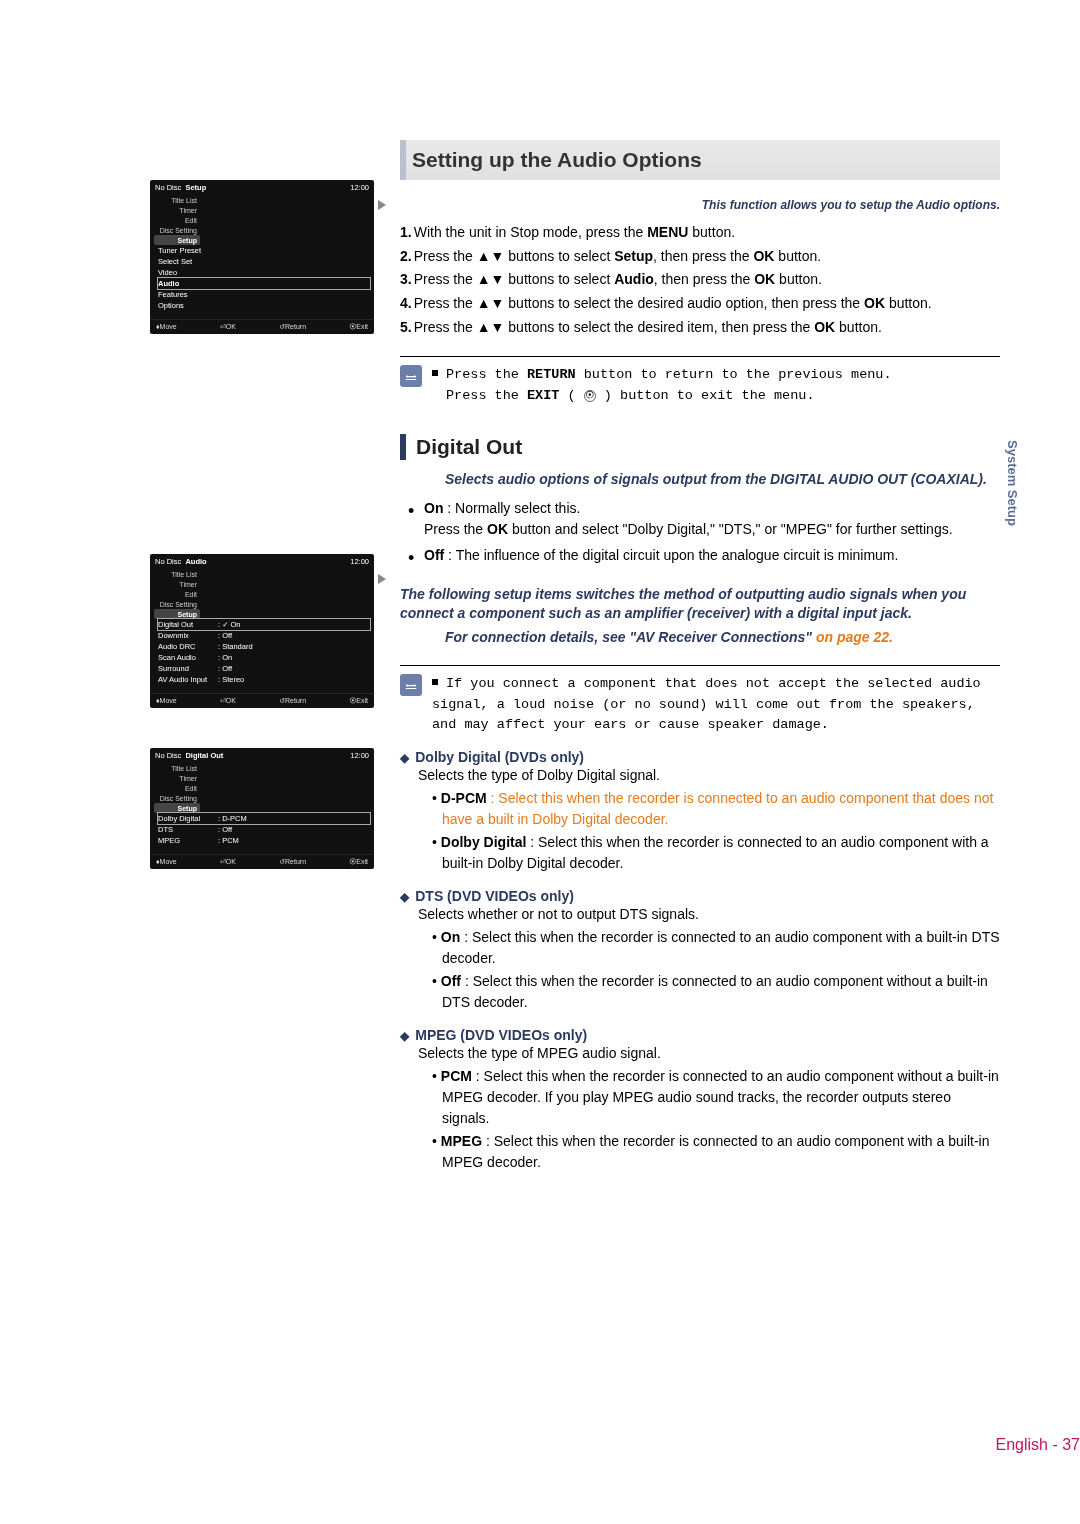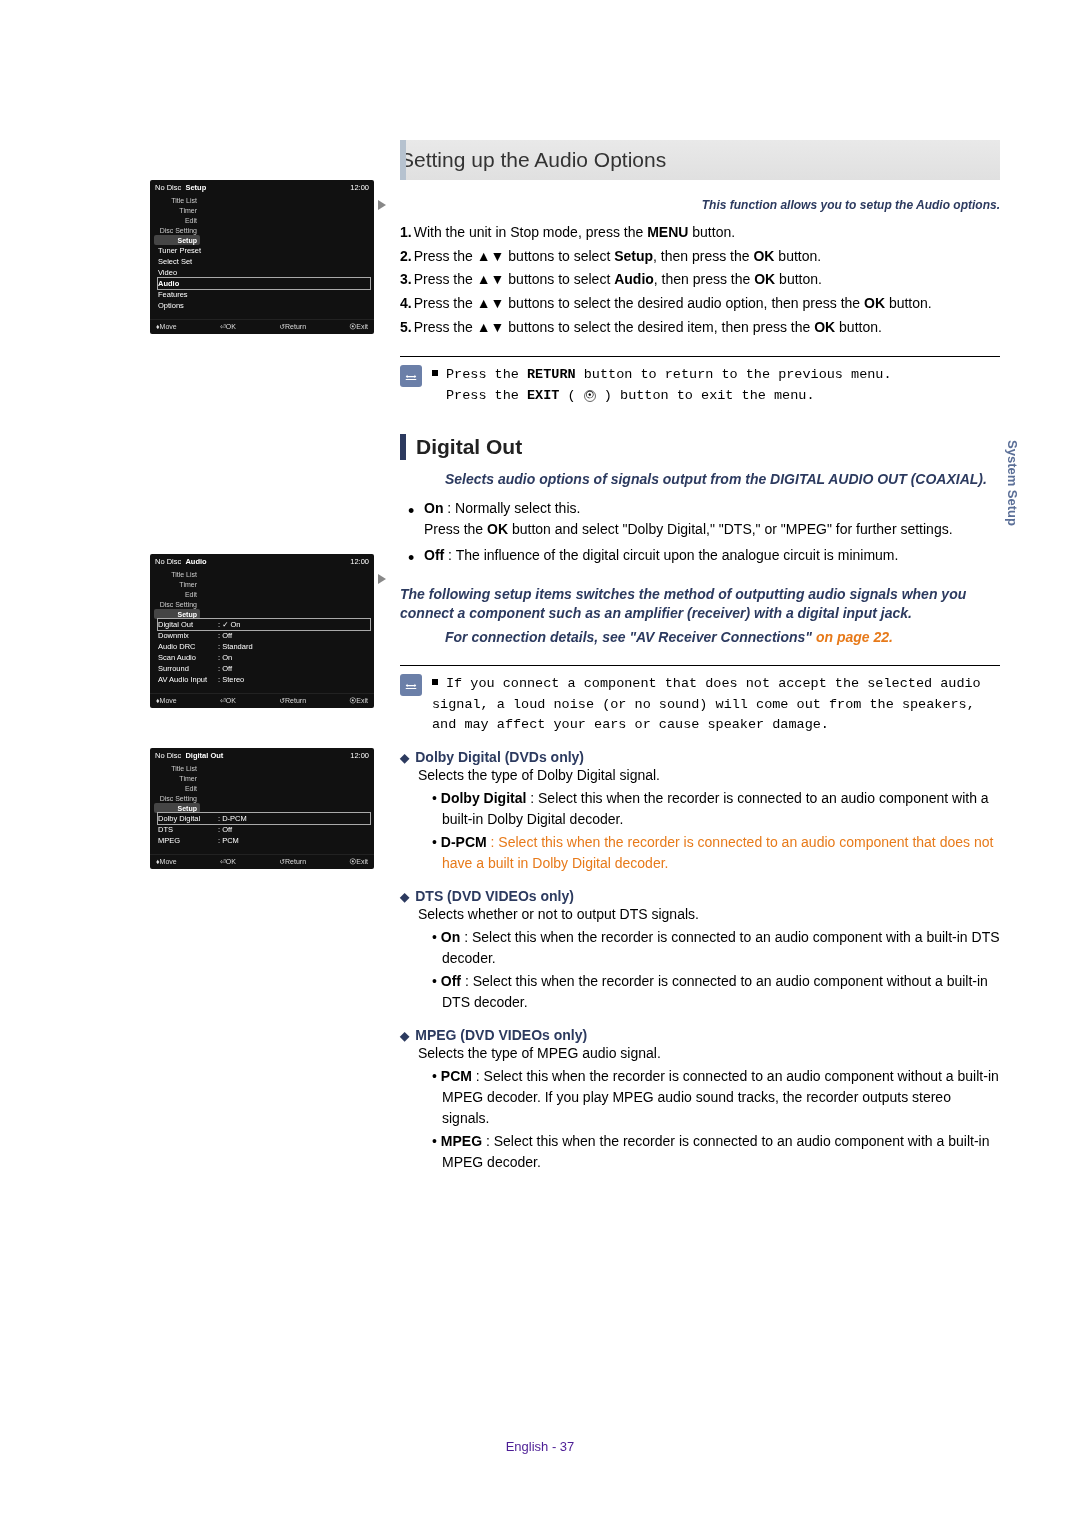--- a/index.html
+++ b/index.html
@@ -17,21 +17,21 @@
   .screen-sidebar-item.active { background: #454545; color: #fff; font-weight: bold; border-radius: 2px; }
   .screen-main { flex: 1; padding-left: 4px; }
   .screen-row { display: flex; padding: 1px 0; font-size: 7.5px; }
   .screen-row .lbl { width: 60px; }
   .screen-row .val { }
   .screen-row.selected { outline: 1px solid #aaa; }
   .screen-footer { display: flex; justify-content: space-between; padding: 3px 6px; font-size: 7px; color: #ddd; border-top: 1px solid #222; }
   .tri-pointer { position: absolute; right: -12px; top: 20px; width: 0; height: 0; border-top: 5px solid transparent; border-bottom: 5px solid transparent; border-left: 8px solid #888; }
 
   
-  .section-heading { background: linear-gradient(#e9e9e9,#e0e0e0); padding: 8px 0; font-size: 21px; font-weight: normal; color: #333; position: relative; margin-bottom: 10px; }
+  .section-heading { background: linear-gradient(#e9e9e9,#e0e0e0); padding: 8px 12px; font-size: 21px; font-weight: bold; color: #333; position: relative; margin-bottom: 10px; }
   .section-heading::before { content: ""; position: absolute; left: 0; top: 0; bottom: 0; width: 6px; background: #b6c2cf; }
   .intro-line { font-style: italic; font-weight: bold; font-size: 12px; color: #2c3a5f; margin: 18px 0 10px 0; text-align: right; }
   .steps { list-style: none; font-size: 14px; line-height: 1.55; }
   .steps li { margin-bottom: 2px; }
   .stepnum { font-weight: bold; margin-right: 2px; }
 
   .note-box { display: flex; margin-top: 18px; border-top: 1px solid #000; padding-top: 8px; font-family: Liberation Mono, monospace; }
   .note-icon { width: 22px; height: 22px; background: #6b7fa8; border-radius: 3px; display: flex; align-items: center; justify-content: center; margin-right: 10px; flex-shrink: 0; }
   .note-icon svg { width: 14px; height: 14px; fill: #fff; }
   .note-text { font-size: 13.5px; line-height: 1.5; }
@@ -52,21 +52,21 @@
 
   .diamond-head { font-size: 14px; font-weight: bold; color: #2c3a5f; margin-top: 14px; }
   .diamond-head::before { content: "◆"; color: #2c3a5f; margin-right: 6px; font-size: 12px; }
   .body-text { font-size: 14px; line-height: 1.5; padding-left: 18px; }
   .sublist { list-style: none; font-size: 14px; line-height: 1.5; padding-left: 18px; }
   .sublist li { text-indent: -10px; padding-left: 24px; margin-top: 2px; }
   .sublist li::before { content: "•  "; }
 
   .side-tab { position: absolute; right: 60px; top: 440px; writing-mode: vertical-rl; font-size: 13px; font-weight: bold; color: #5b6f97; }
 
-  .footer { position: absolute; bottom: 70px; width: 100%; text-align: center; font-size: 13px; color: #4c1d95; }
+  .footer { position: absolute; bottom: 70px; width: 100%; text-align: right; font-size: 16px; color: #be185d; }
   .exit-circle { display: inline-block; border: 1px solid #666; border-radius: 50%; width: 12px; height: 12px; font-size: 9px; line-height: 11px; text-align: center; vertical-align: 1px; }
 </style>
 </head>
 <body>
 
 <div class="page">
 
   <div class="left-col">
 
     <div class="screen">
@@ -248,22 +248,22 @@
           </svg>
       </div>
       <div class="note-text">
         <span class="note-bullet"></span><span>If you connect a component that does not accept the selected audio signal, a loud noise (or no sound) will come out from the speakers, and may affect your ears or cause speaker damage.</span>
       </div>
     </div>
 
     <div class="diamond-head">Dolby Digital (DVDs only)</div>
     <div class="body-text">Selects the type of Dolby Digital signal.</div>
     <ul class="sublist">
+      <li><b>D-PCM</b><span class="orange"> : Select this when the recorder is connected to an audio component that does not have a built in Dolby Digital decoder.</span></li>
       <li><b>Dolby Digital</b><span> : Select this when the recorder is connected to an audio component with a built-in Dolby Digital decoder.</span></li>
-      <li><b>D-PCM</b><span class="orange"> : Select this when the recorder is connected to an audio component that does not have a built in Dolby Digital decoder.</span></li>
     </ul>
 
     <div class="diamond-head">DTS (DVD VIDEOs only)</div>
     <div class="body-text">Selects whether or not to output DTS signals.</div>
     <ul class="sublist">
       <li><b>On</b><span> : Select this when the recorder is connected to an audio component with a built-in DTS decoder.</span></li>
       <li><b>Off</b><span> : Select this when the recorder is connected to an audio component without a built-in DTS decoder.</span></li>
     </ul>
 
     <div class="diamond-head">MPEG (DVD VIDEOs only)</div>

